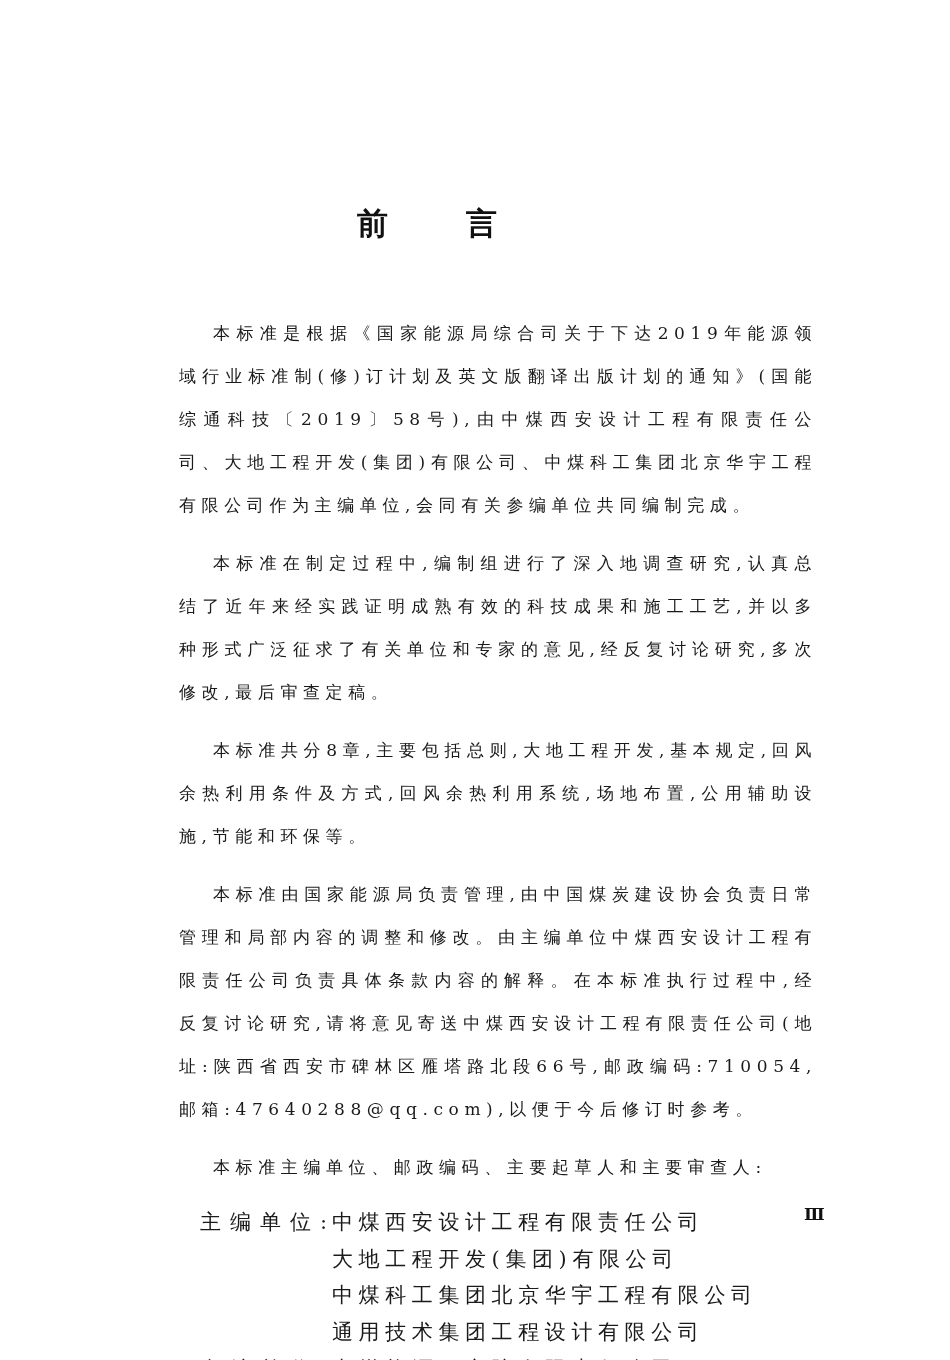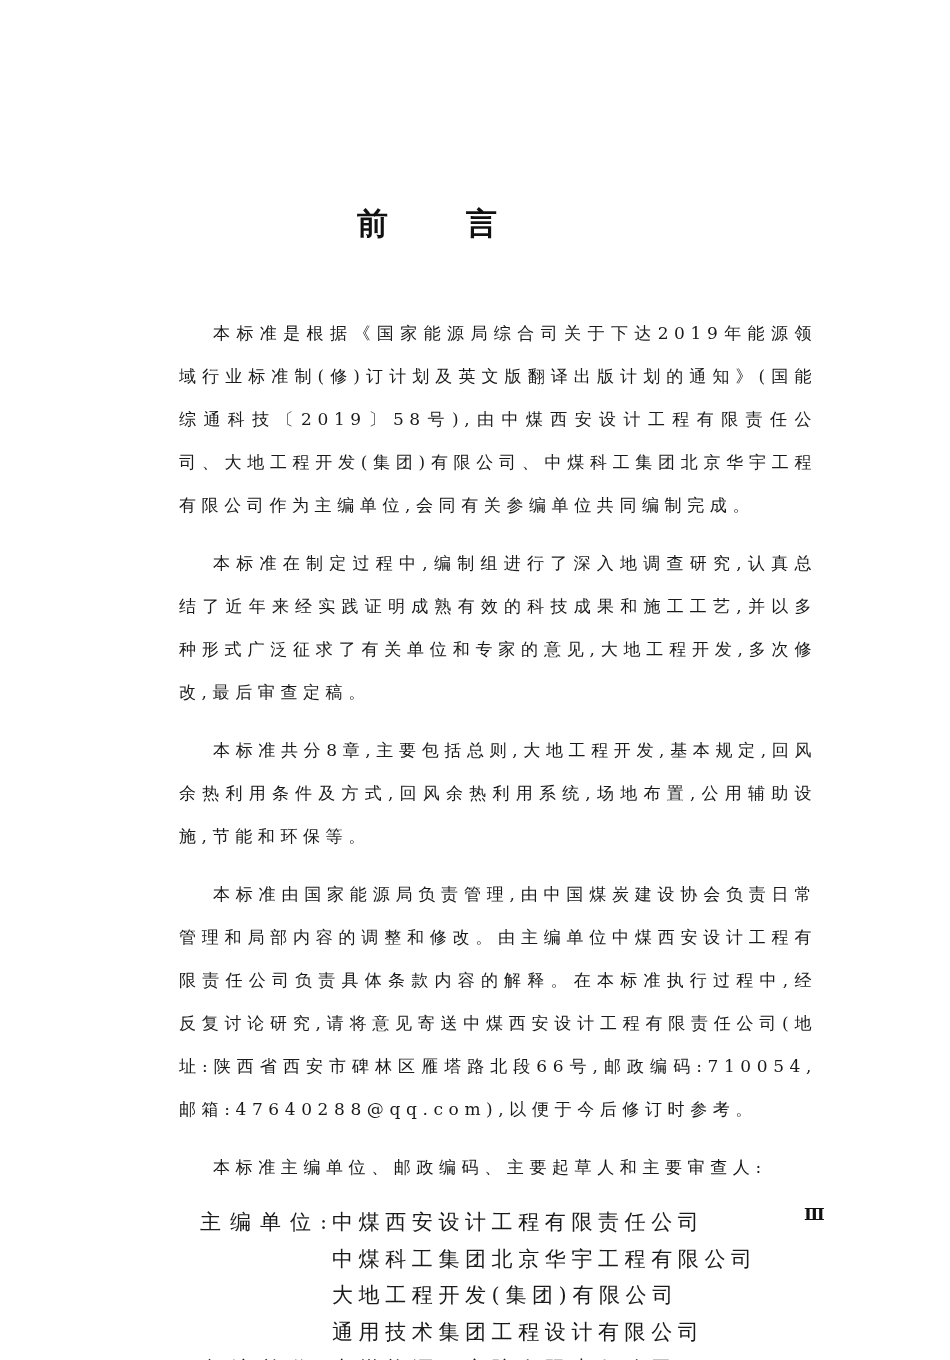--- a/index.html
+++ b/index.html
@@ -71,36 +71,36 @@
   </style>
 </head>
 <body>
 
 <h1 class="page-title">
   <span>前</span><span class="gap"></span><span>言</span>
 </h1>
 
 <div class="body-text">
   <p class="para">本标准是根据《国家能源局综合司关于下达2019年能源领域行业标准制(修)订计划及英文版翻译出版计划的通知》(国能综通科技〔2019〕58号),由中煤西安设计工程有限责任公司、大地工程开发(集团)有限公司、中煤科工集团北京华宇工程有限公司作为主编单位,会同有关参编单位共同编制完成。</p>
-  <p class="para">本标准在制定过程中,编制组进行了深入地调查研究,认真总结了近年来经实践证明成熟有效的科技成果和施工工艺,并以多种形式广泛征求了有关单位和专家的意见,大地工程开发,多次修改,最后审查定稿。</p>
+  <p class="para">本标准在制定过程中,编制组进行了深入地调查研究,认真总结了近年来经实践证明成熟有效的科技成果和施工工艺,并以多种形式广泛征求了有关单位和专家的意见,经反复讨论研究,多次修改,最后审查定稿。</p>
   <p class="para">本标准共分8章,主要包括总则,大地工程开发,基本规定,回风余热利用条件及方式,回风余热利用系统,场地布置,公用辅助设施,节能和环保等。</p>
   <p class="para">本标准由国家能源局负责管理,由中国煤炭建设协会负责日常管理和局部内容的调整和修改。由主编单位中煤西安设计工程有限责任公司负责具体条款内容的解释。在本标准执行过程中,经反复讨论研究,请将意见寄送中煤西安设计工程有限责任公司(地址:陕西省西安市碑林区雁塔路北段66号,邮政编码:710054,邮箱:47640288@qq.com),以便于今后修订时参考。</p>
   <p class="para">本标准主编单位、邮政编码、主要起草人和主要审查人:</p>
 
   <div class="unit-row">
     <span class="unit-label">主编单位:</span>
     <span class="unit-name">中煤西安设计工程有限责任公司</span>
   </div>
   <div class="unit-row">
     <span class="unit-label"></span>
-    <span class="unit-name">中煤科工集团北京华宇工程有限公司</span>
+    <span class="unit-name">大地工程开发(集团)有限公司</span>
   </div>
   <div class="unit-row">
     <span class="unit-label"></span>
-    <span class="unit-name">大地工程开发(集团)有限公司</span>
+    <span class="unit-name">中煤科工集团北京华宇工程有限公司</span>
   </div>
   <div class="unit-row">
     <span class="unit-label"></span>
     <span class="unit-name">通用技术集团工程设计有限公司</span>
   </div>
   <div class="unit-row">
     <span class="unit-label">参编单位:</span>
     <span class="unit-name">中煤能源研究院有限责任公司</span>
   </div>
 </div>

